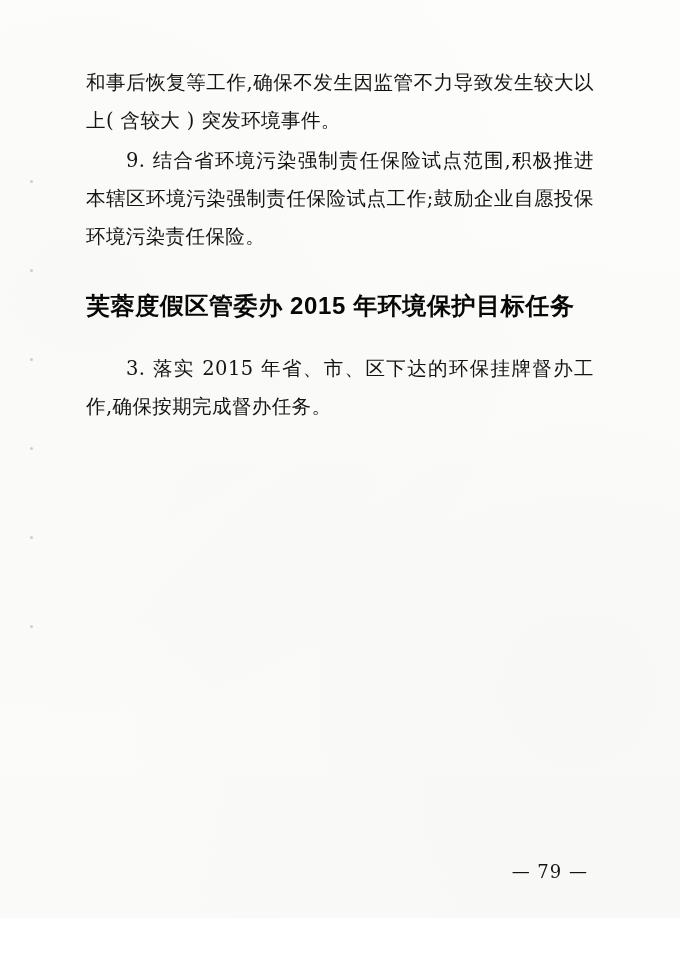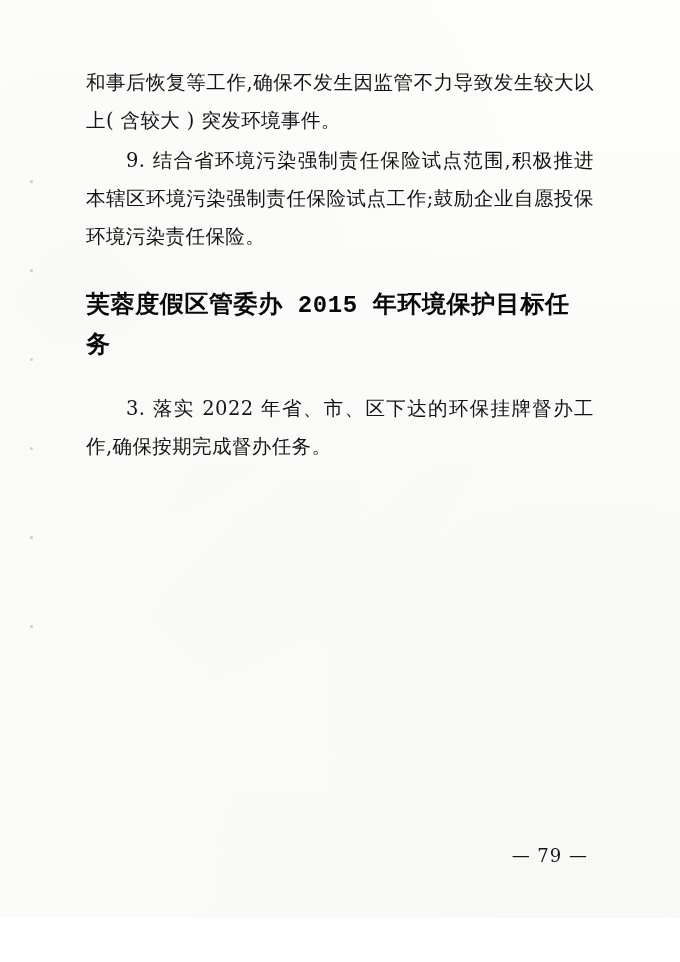--- a/index.html
+++ b/index.html
@@ -46,32 +46,32 @@
     letter-spacing: 0.4px;
     text-align: justify;
     text-justify: inter-character;
     color: #141414;
   }
   p.indent {
     text-indent: 40px;
   }
   .section-title {
     margin: 30px 0 24px 0;
-    font-family: Liberation Mono, monospace;
+    font-family: Liberation Sans, sans-serif;
     font-size: 24px;
     font-weight: bold;
     line-height: 40px;
     letter-spacing: 0.6px;
     color: #080808;
     text-align: left;
   }
   .footer {
     position: absolute;
     right: 92px;
-    bottom: 52px;
+    bottom: 36px;
     font-family: "DejaVu Serif", "Liberation Serif", serif;
     font-size: 18px;
     letter-spacing: 1px;
     color: #141414;
   }
   
   .margin-marks {
     position: absolute;
     left: 30px;
     top: 180px;
@@ -106,19 +106,19 @@
 
     <p class="para">和事后恢复等工作,确保不发生因监管不力导致发生较大以上( 含较大 ) 突发环境事件。</p>
 
     <p class="para indent">9. 结合省环境污染强制责任保险试点范围,积极推进本辖区环境污染强制责任保险试点工作;鼓励企业自愿投保环境污染责任保险。</p>
 
     <h2 class="section-title">芙蓉度假区管委办 2015 年环境保护目标任务</h2>
 
 
 
 
-    <p class="para indent">3. 落实 2022 年省、市、区下达的环保挂牌督办工作,确保按期完成督办任务。</p>
+    <p class="para indent">3. 落实 2015 年省、市、区下达的环保挂牌督办工作,确保按期完成督办任务。</p>
 
   </div>
 
   <div class="footer">— 79 —</div>
 
 </div>
 
 </body></html>

